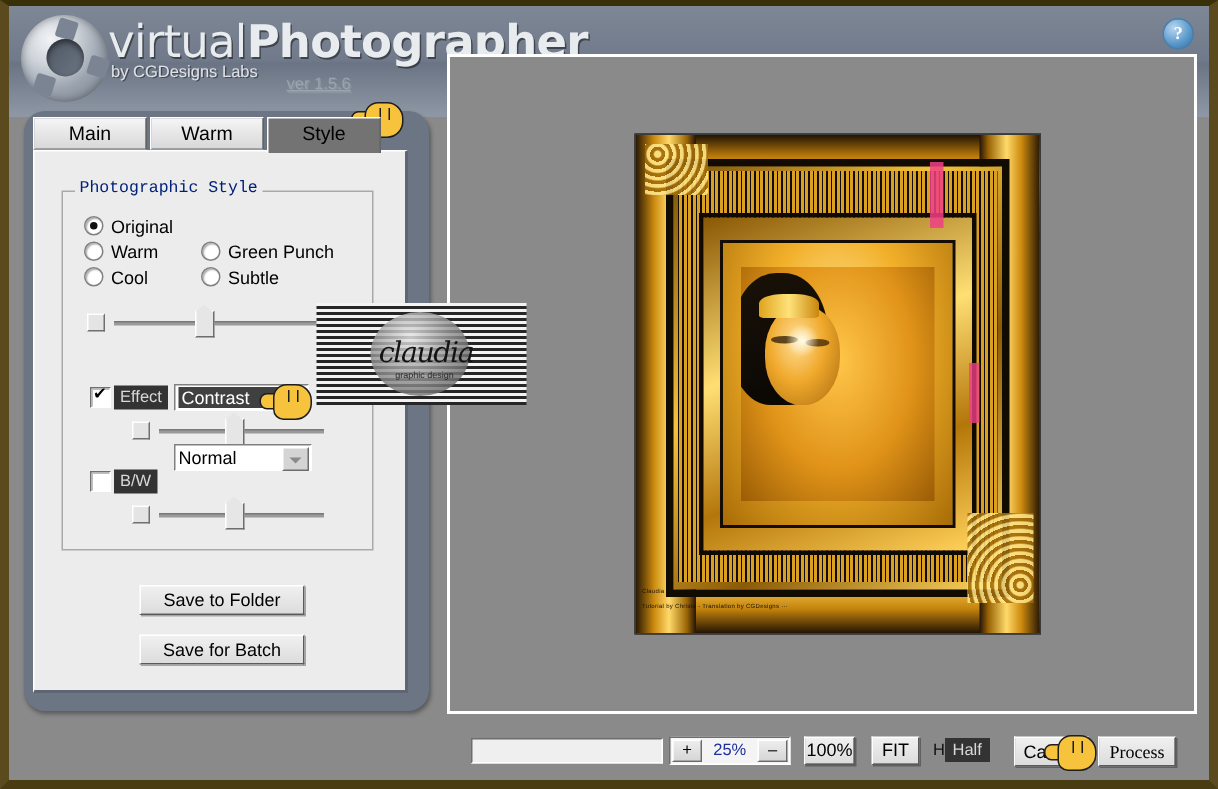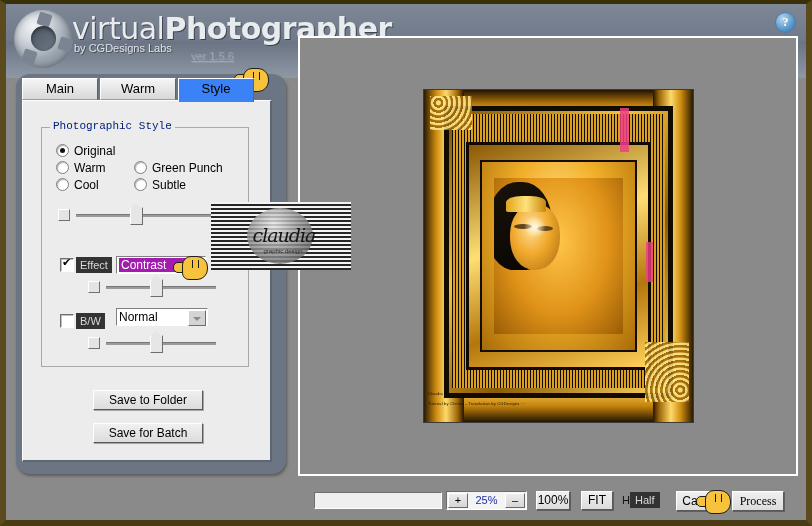--- a/index.html
+++ b/index.html
@@ -143,21 +143,21 @@
     text-align: center;
     line-height: 20px;
     cursor: pointer;
     font-family: "Liberation Sans", sans-serif;
   }
   .tab.t1 { left: 0;   width: 76px; }
   .tab.t2 { left: 78px; width: 76px; }
   .tab.t3 {
     left: 156px; width: 76px;
     height: 24px;
-    background: #3b82f6;
+    background: #737373;
     border-bottom: none;
     z-index: 3;
   }
 
   
   .panel {
     position: absolute;
     left: 16px; top: 96px;
     width: 250px; height: 362px;
     background: #ececec;
@@ -304,21 +304,21 @@
     left: 2px; top: 1px;
     right: 2px;
     font-size: 12px;
     line-height: 14px;
     color: #000;
     white-space: nowrap;
     overflow: hidden;
     font-family: "Liberation Sans", sans-serif;
   }
   .combo.sel .val {
-    background: #a21caf;
+    background: #404040;
     color: #fff;
     padding-left: 2px;
   }
   .combo .arrow {
     position: absolute;
     right: 1px; top: 1px;
     width: 16px; height: 14px;
     background: #d4d4d4;
     border-top: 1px solid #fff;
     border-left: 1px solid #fff;
@@ -574,21 +574,21 @@
         <div class="val">Contrast</div>
       </div>
       <div class="slider" style="left:46px; top:150px; width:128px;">
         <div class="sq"></div>
         <div class="track"></div>
         <div class="thumb" style="left:62px;"></div>
       </div>
 
       <div class="chk" style="left:18px; top:186px;"></div>
       <div class="darklabel" style="left:34px; top:185px;">B/W</div>
-      <div class="combo" style="left:74px; top:180px; width:92px;">
+      <div class="combo" style="left:74px; top:168px; width:92px;">
         <div class="val" style="right:20px;">Normal</div>
         <div class="arrow"></div>
       </div>
       <div class="slider" style="left:46px; top:206px; width:128px;">
         <div class="sq"></div>
         <div class="track"></div>
         <div class="thumb" style="left:62px;"></div>
       </div>
     </div>
 

